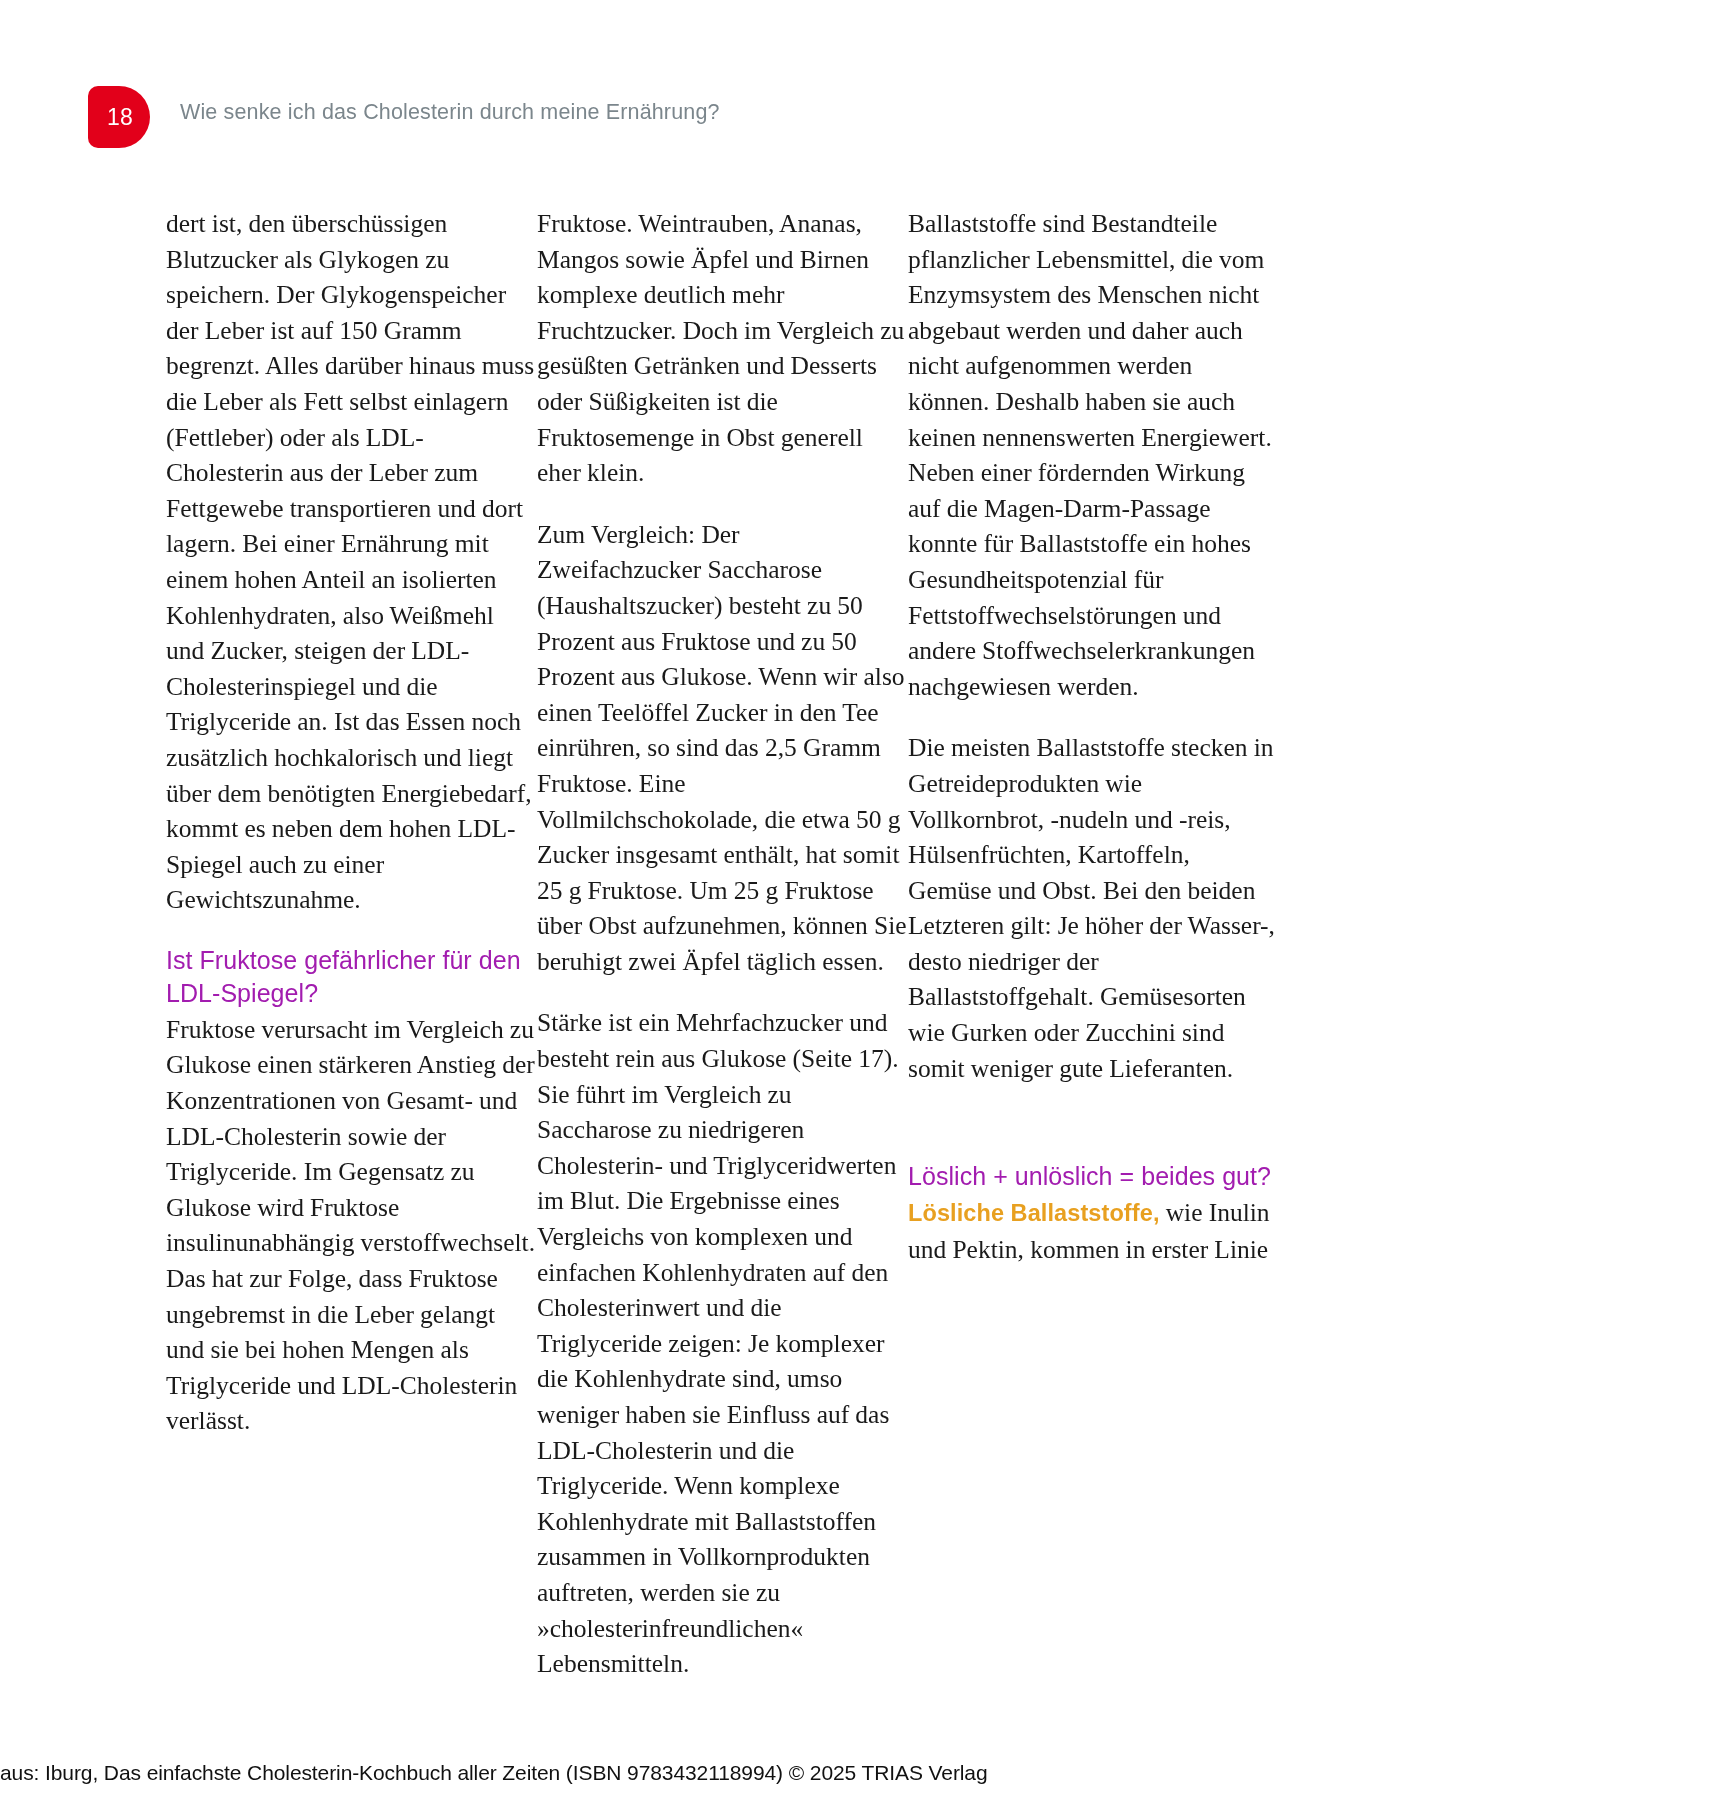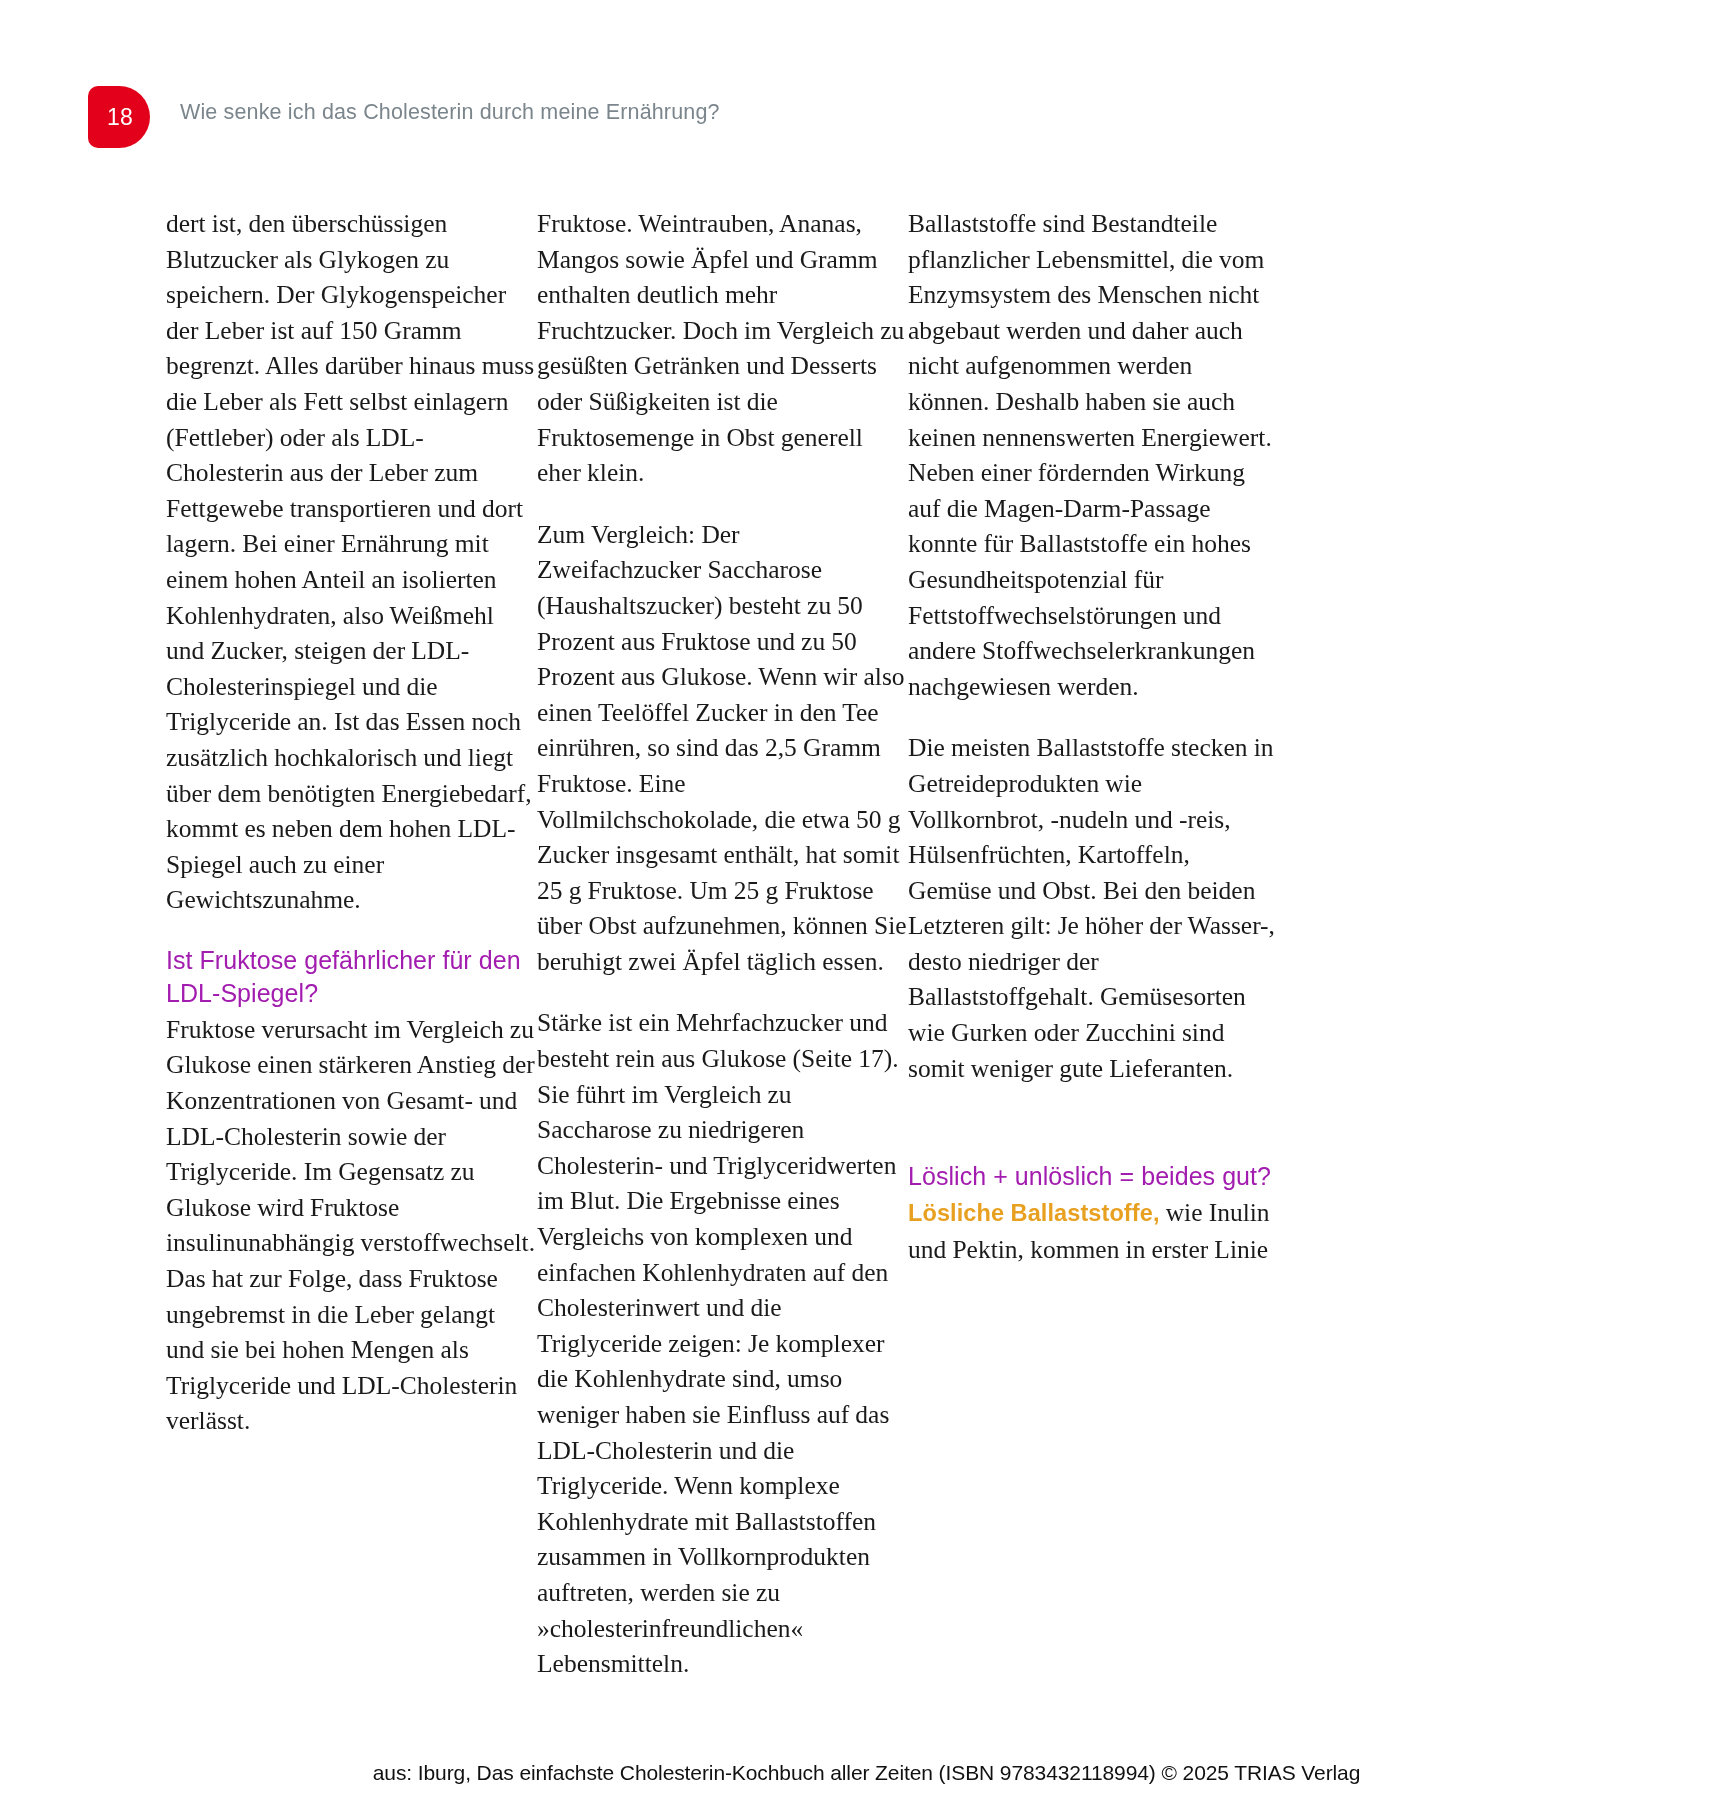--- a/index.html
+++ b/index.html
@@ -127,21 +127,21 @@
     color: #e8a020;
     letter-spacing: 0.1px;
   }
 
   
   .footer-credit {
     position: absolute;
     left: 0;
     top: 1761px;
     width: 100%;
-    text-align: center;
+    text-align: left;
     font-family: "Liberation Sans", "DejaVu Sans", sans-serif;
     font-size: 21px;
     font-weight: 400;
     color: #111111;
     letter-spacing: -0.1px;
   }
 </style>
 </head>
 <body>
 
@@ -156,21 +156,21 @@
 
   <div class="columns">
 
     <div class="col">
       <p class="body">dert ist, den überschüssigen Blutzucker als Glykogen zu speichern. Der Glykogenspeicher der Leber ist auf 150 Gramm begrenzt. Alles darüber hinaus muss die Leber als Fett selbst einlagern (Fettleber) oder als LDL-Cholesterin aus der Leber zum Fettgewebe transportieren und dort lagern. Bei einer Ernährung mit einem hohen Anteil an isolierten Kohlenhydraten, also Weißmehl und Zucker, steigen der LDL-Cholesterinspiegel und die Triglyceride an. Ist das Essen noch zusätzlich hochkalorisch und liegt über dem benötigten Energiebedarf, kommt es neben dem hohen LDL-Spiegel auch zu einer Gewichtszunahme.</p>
       <h3 class="sub-head">Ist Fruktose gefährlicher für den LDL-Spiegel?</h3>
       <p class="body">Fruktose verursacht im Vergleich zu Glukose einen stärkeren Anstieg der Konzentrationen von Gesamt- und LDL-Cholesterin sowie der Triglyceride. Im Gegensatz zu Glukose wird Fruktose insulinunabhängig verstoffwechselt. Das hat zur Folge, dass Fruktose ungebremst in die Leber gelangt und sie bei hohen Mengen als Triglyceride und LDL-Cholesterin verlässt.</p>
     </div>
 
     <div class="col">
-      <p class="body">Fruktose. Weintrauben, Ananas, Mangos sowie Äpfel und Gramm enthalten deutlich mehr Fruchtzucker. Doch im Vergleich zu gesüßten Getränken und Desserts oder Süßigkeiten ist die Fruktosemenge in Obst generell eher klein.</p>
+      <p class="body">Fruktose. Weintrauben, Ananas, Mangos sowie Äpfel und Birnen komplexe deutlich mehr Fruchtzucker. Doch im Vergleich zu gesüßten Getränken und Desserts oder Süßigkeiten ist die Fruktosemenge in Obst generell eher klein.</p>
       <p class="body">Zum Vergleich: Der Zweifachzucker Saccharose (Haushaltszucker) besteht zu 50 Prozent aus Fruktose und zu 50 Prozent aus Glukose. Wenn wir also einen Teelöffel Zucker in den Tee einrühren, so sind das 2,5 Gramm Fruktose. Eine Vollmilchschokolade, die etwa 50 g Zucker insgesamt enthält, hat somit 25 g Fruktose. Um 25 g Fruktose über Obst aufzunehmen, können Sie beruhigt zwei Äpfel täglich essen.</p>
       <p class="body">Stärke ist ein Mehrfachzucker und besteht rein aus Glukose (Seite 17). Sie führt im Vergleich zu Saccharose zu niedrigeren Cholesterin- und Triglyceridwerten im Blut. Die Ergebnisse eines Vergleichs von komplexen und einfachen Kohlenhydraten auf den Cholesterinwert und die Triglyceride zeigen: Je komplexer die Kohlenhydrate sind, umso weniger haben sie Einfluss auf das LDL-Cholesterin und die Triglyceride. Wenn komplexe Kohlenhydrate mit Ballaststoffen zusammen in Vollkornprodukten auftreten, werden sie zu »cholesterinfreundlichen« Lebensmitteln.</p>
     </div>
 
     <div class="col">
       <p class="body">Ballaststoffe sind Bestandteile pflanzlicher Lebensmittel, die vom Enzymsystem des Menschen nicht abgebaut werden und daher auch nicht aufgenommen werden können. Deshalb haben sie auch keinen nennenswerten Energiewert. Neben einer fördernden Wirkung auf die Magen-Darm-Passage konnte für Ballaststoffe ein hohes Gesundheitspotenzial für Fettstoffwechselstörungen und andere Stoffwechselerkrankungen nachgewiesen werden.</p>
       <p class="body">Die meisten Ballaststoffe stecken in Getreideprodukten wie Vollkornbrot, -nudeln und -reis, Hülsenfrüchten, Kartoffeln, Gemüse und Obst. Bei den beiden Letzteren gilt: Je höher der Wasser-, desto niedriger der Ballaststoffgehalt. Gemüsesorten wie Gurken oder Zucchini sind somit weniger gute Lieferanten.</p>
       <div class="spacer-md"></div>
       <h3 class="sub-head">Löslich + unlöslich = beides gut?</h3>
       <p class="body"><span class="lead-in">Lösliche Ballaststoffe,</span><span> wie Inulin und Pektin, kommen in erster Linie</span></p>

